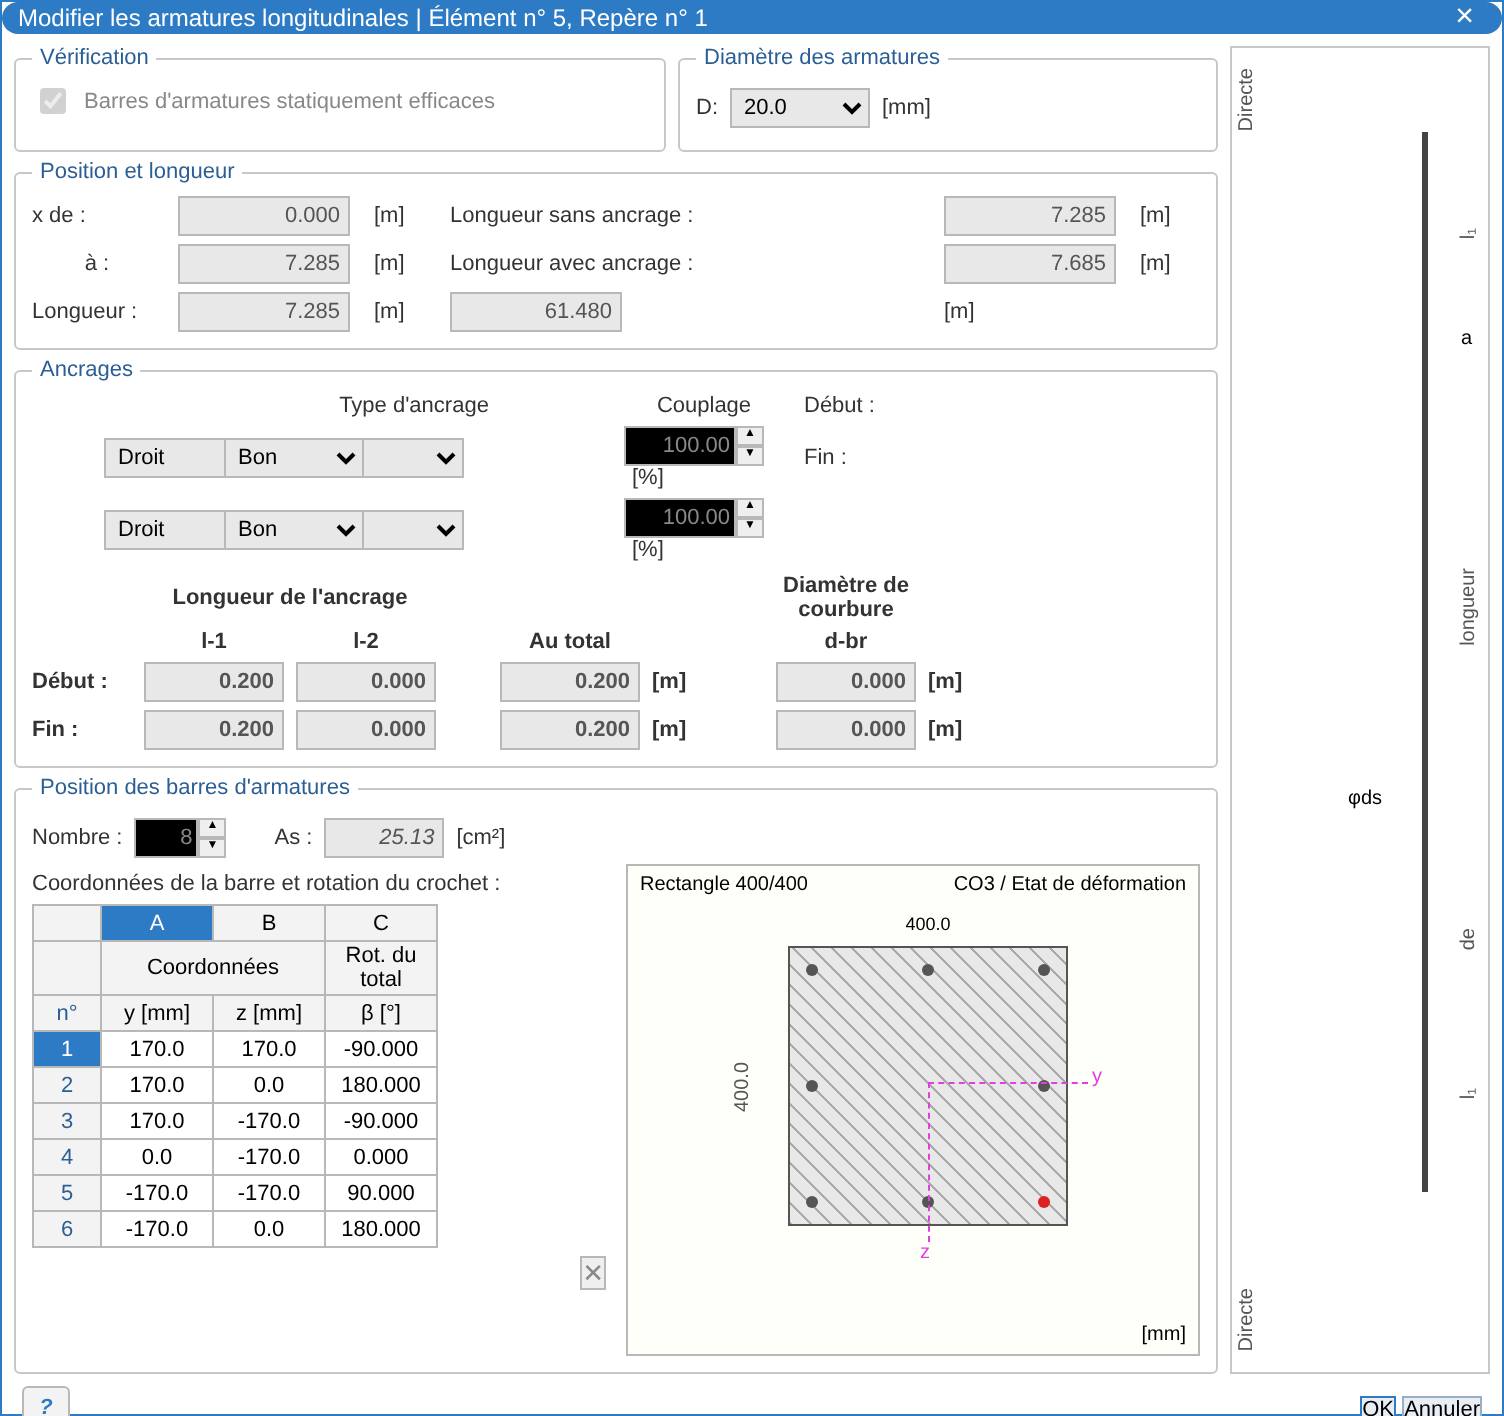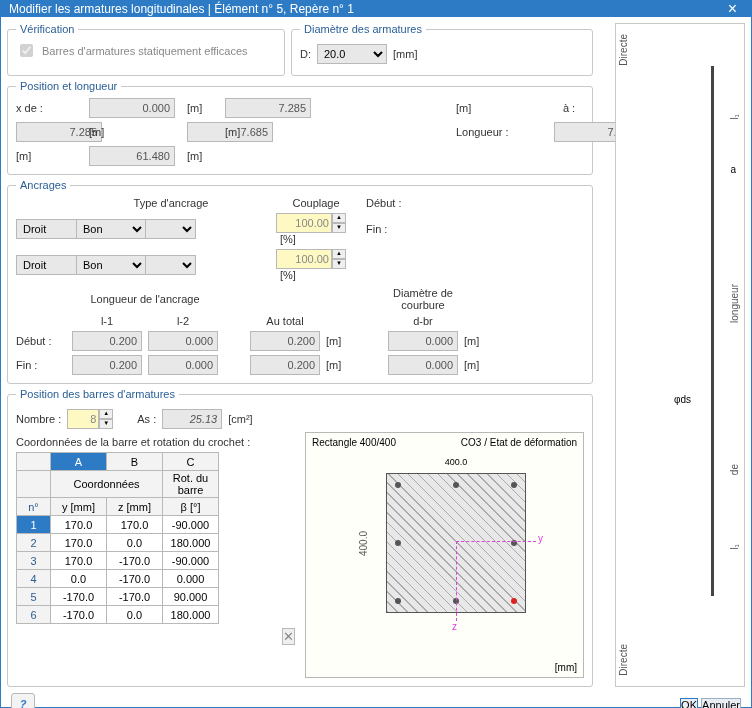--- a/index.html
+++ b/index.html
@@ -1,46 +1,46 @@
 <!DOCTYPE html>
 <html><head>
 <meta charset="utf-8">
 <style>
 *{box-sizing:border-box;font-family:"Segoe UI",Tahoma,sans-serif;font-size:11px;}
 body{margin:0;background:#fff;}
 .window{width:752px;height:708px;border:1px solid #2c7bc4;display:flex;flex-direction:column;}
-.titlebar{background:#2c7bc4;color:#fff;height:16px;display:flex;align-items:center;padding:0 8px;justify-content:space-between;}
+.titlebar{background:#2c7bc4;color:#fff;height:16px;display:flex;align-items:center;padding:0 8px;justify-content:space-between;border-radius:11px;}
 .titlebar .title{font-size:12px;}
 .close{font-size:16px;cursor:pointer;padding:0 6px;}
-.body{flex:1;display:flex;padding:6px;gap:22px;}
+.body{flex:1;display:flex;padding:6px;gap:6px;}
 .left{flex:1;display:flex;flex-direction:column;gap:4px;}
 .right{width:130px;border:1px solid #c8c8c8;position:relative;background:#fff;}
 fieldset{border:1px solid #c8c8c8;border-radius:3px;padding:6px 8px 8px;margin:0;}
 legend{color:#2a5e95;font-size:11px;padding:0 4px;}
 .row{display:flex;align-items:center;gap:6px;margin:3px 0;}
 .lbl{color:#333;}
 .val{height:20px;border:1px solid #b8b8b8;background:#e8e8e8;text-align:right;padding:0 4px;display:inline-flex;align-items:center;justify-content:flex-end;color:#555;}
 .unit{color:#333;}
 .cb{display:flex;align-items:center;gap:6px;}
 .topflex{display:flex;gap:6px;}
 .topflex fieldset:first-child{flex:1;}
-.topflex fieldset:last-child{width:302px;}
+.topflex fieldset:last-child{width:270px;}
 select{height:20px;border:1px solid #b8b8b8;background:#e8e8e8;padding:0 2px;}
 .sel-wide{width:180px;}
 .sel-narrow{width:70px;}
 .spinner{display:inline-flex;}
 .spinner input{width:56px;height:20px;border:1px solid #b8b8b8;text-align:right;padding:0 2px;background:#fff;}
 .spinner .btns{display:flex;flex-direction:column;}
 .spinner .btns div{width:14px;height:10px;border:1px solid #b8b8b8;background:#efefef;font-size:6px;text-align:center;line-height:7px;cursor:pointer;}
-.spinner.dis input{background:#fef9c3;color:#888;}
+.spinner.dis input{background:#000000;color:#888;}
 .twocol{display:grid;grid-template-columns:1fr 1fr;gap:10px;}
 .pl-grid{display:grid;grid-template-columns:65px 90px 30px 1fr 90px 30px;gap:4px 8px;align-items:center;}
-.anc-grid{display:grid;grid-template-columns:50px 190px 80px 1fr;gap:4px 10px;align-items:center;}
+.anc-grid{display:grid;grid-template-columns:50px 190px 80px 1fr;gap:4px 10px;align-items:center;margin-left:36px;}
 .anc-hdr{text-align:center;color:#333;}
-.anc-grid2{display:grid;grid-template-columns:50px 70px 70px 20px 70px 30px 20px 70px 30px;gap:4px 6px;align-items:center;}
+.anc-grid2{display:grid;grid-template-columns:50px 70px 70px 20px 70px 30px 20px 70px 30px;gap:4px 6px;align-items:center;font-weight:bold;}
 table{border-collapse:collapse;}
 table td,table th{border:1px solid #b8b8b8;padding:1px 4px;height:18px;}
 table th{background:#f3f3f3;font-weight:normal;}
 .rowhdr{background:#f3f3f3;text-align:center;width:34px;color:#2a5e95;}
 .rowhdr.sel{background:#2c7bc4;color:#fff;}
 .colhdr{text-align:center;}
 .colhdr.sel{background:#2c7bc4;color:#fff;}
 td.num{text-align:center;width:56px;}
 .del-btn{width:22px;height:22px;border:1px solid #b8b8b8;background:#efefef;font-size:13px;text-align:center;line-height:18px;cursor:pointer;color:#888;}
 .footer{height:40px;border-top:0;display:flex;align-items:center;justify-content:space-between;padding:0 10px 6px;}
@@ -88,26 +88,28 @@
      </div>
     </fieldset>
    </div>
 
    <fieldset>
     <legend>Position et longueur</legend>
     <div class="pl-grid">
      <span class="lbl">x de :</span>
      <span class="val" style="width:86px;">0.000</span>
      <span class="unit">[m]</span>
+     <span class="lbl">Longueur sans ancrage :</span>
      <span class="val" style="width:86px;">7.285</span>
      <span class="unit">[m]</span>
 
      <span class="lbl" style="text-align:center;">à :</span>
      <span class="val" style="width:86px;">7.285</span>
      <span class="unit">[m]</span>
+     <span class="lbl">Longueur avec ancrage :</span>
      <span class="val" style="width:86px;">7.685</span>
      <span class="unit">[m]</span>
 
      <span class="lbl">Longueur :</span>
      <span class="val" style="width:86px;">7.285</span>
      <span class="unit">[m]</span>
      <span class="val" style="width:86px;padding-left:28px;">61.480</span>
      <span class="unit">[m]</span>
     </div>
    </fieldset>
@@ -214,21 +216,21 @@
        <tbody>
                   <tr>
                     <th class="rowhdr"></th>
                     <th class="colhdr sel">A</th>
                     <th class="colhdr">B</th>
                     <th class="colhdr">C</th>
                   </tr>
        <tr>
                     <th class="rowhdr"></th>
                     <th colspan="2" class="colhdr">Coordonnées</th>
-                    <th class="colhdr">Rot. du barre</th>
+                    <th class="colhdr">Rot. du total</th>
                   </tr>
        <tr>
                     <th class="rowhdr">n°</th>
                     <th class="colhdr">y [mm]</th>
                     <th class="colhdr">z [mm]</th>
                     <th class="colhdr">β [°]</th>
                   </tr>
        </tbody>
                 <tbody id="tbody">
                   <tr>

